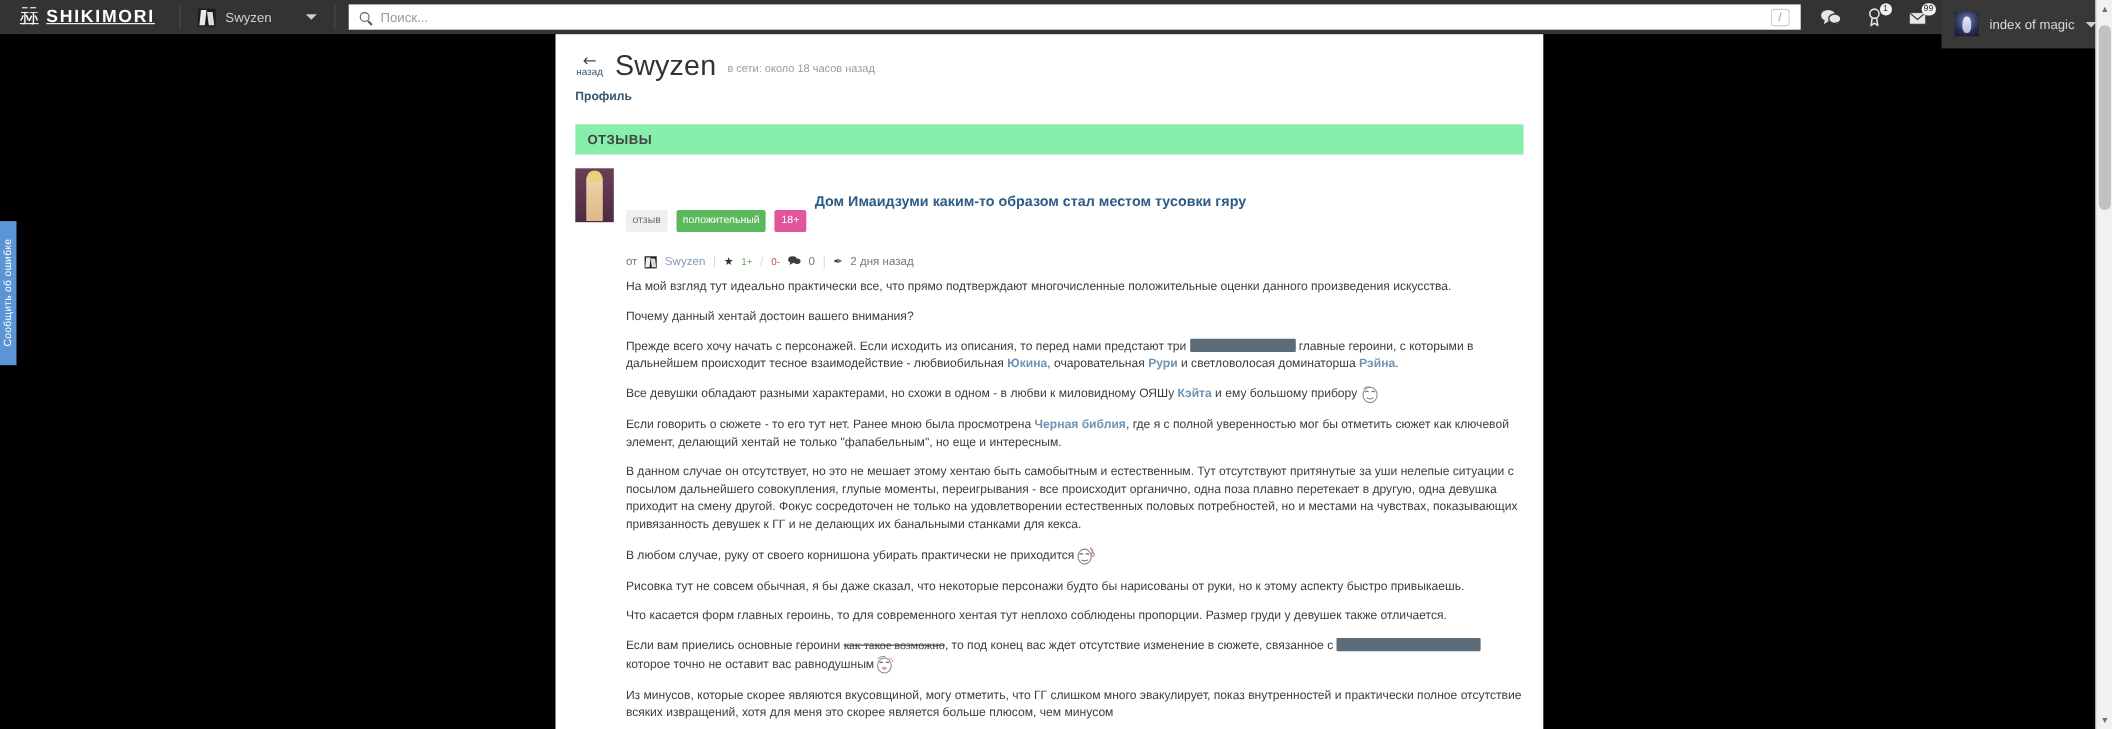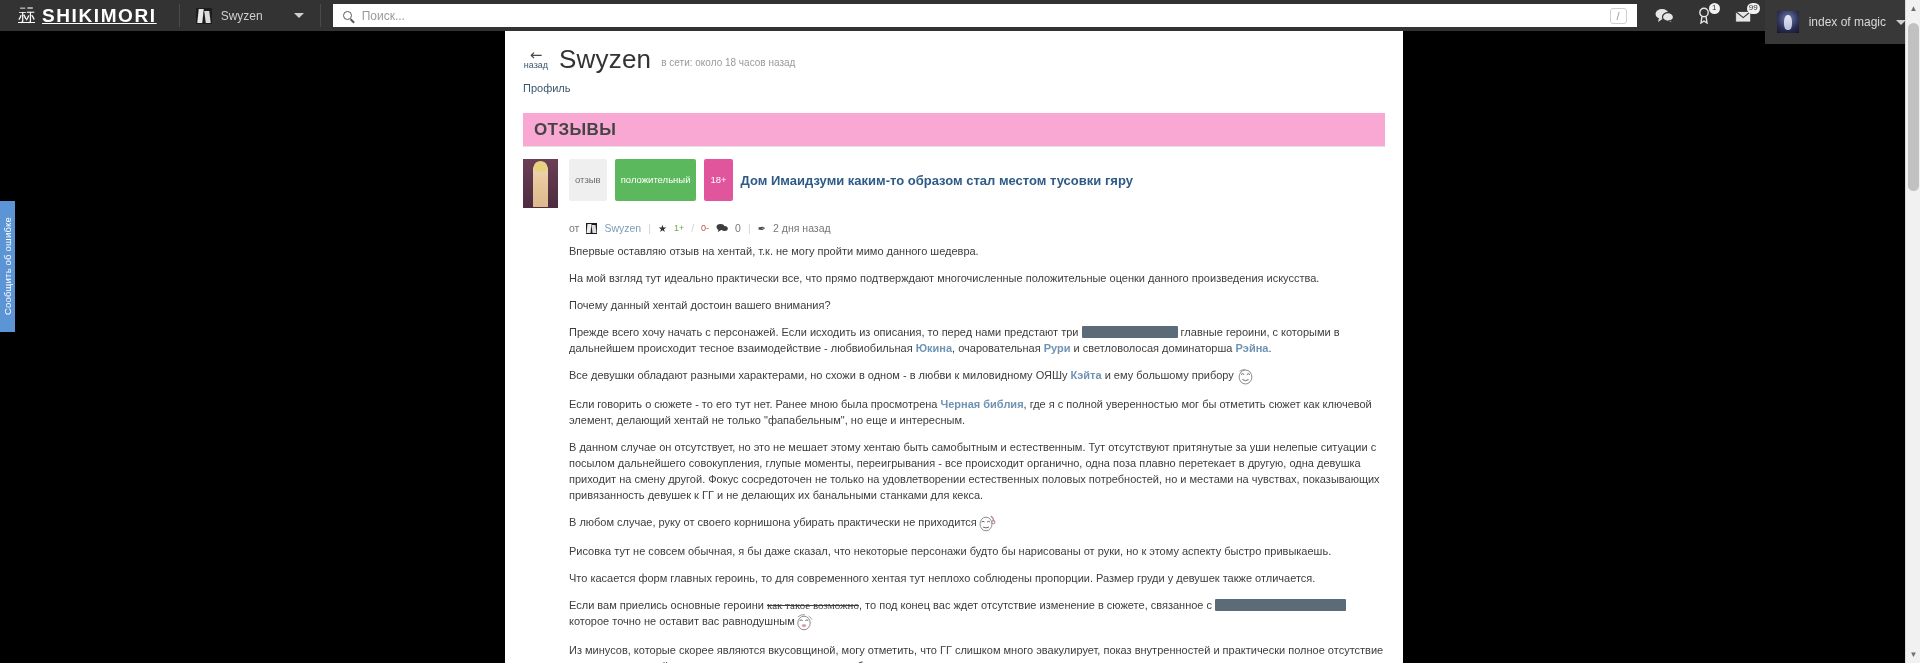--- a/index.html
+++ b/index.html
@@ -22,21 +22,21 @@
   .brand {
     display: flex; align-items: center; gap: 7px;
     padding: 0 22px 0 18px;
     color: #fff;
   }
   .brand-glyph {
     font-size: 17px; line-height: 1; color: #fff;
     font-family: "DejaVu Sans", sans-serif;
   }
   .brand-text {
-    font-size: 19px; font-weight: bold; letter-spacing: 1.6px;
+    font-size: 16px; font-weight: bold; letter-spacing: 1.6px;
     color: #fff; font-family: "Liberation Sans", sans-serif;
   }
   .topdivider { width: 1px; background: #4a4a4a; margin: 4px 0; }
 
   .user-menu {
     display: flex; align-items: center; gap: 9px;
     padding: 0 16px;
     min-width: 140px;
   }
   .mini-avatar {
@@ -143,29 +143,29 @@
     display: flex; flex-direction: column; align-items: center;
     text-decoration: none; width: 26px; padding-bottom: 2px;
   }
   .back-arrow { color: #4a4a4a; font-size: 15px; line-height: 9px; font-family: "DejaVu Sans", sans-serif; }
   .back-label { color: #39566e; font-size: 9px; line-height: 11px; }
   .profile-name {
     font-size: 26px; color: #333; font-weight: normal;
     line-height: 28px; letter-spacing: 0.2px;
   }
   .online-status { font-size: 10px; color: #9a9a9a; padding-bottom: 5px; }
-  .profile-tabs { margin-top: 5px; }
+  .profile-tabs { margin-top: 5px; font-weight: bold; }
   .profile-tab { font-size: 11px; color: #39566e; text-decoration: none; }
 
   .section-head {
     margin: 17px 18px 0 18px;
-    background: #f9a8d4;
+    background: #86efac;
     border-bottom: 1px solid #e2e2e2;
     padding: 7px 11px 6px 11px;
-    font-size: 17px; font-weight: bold; color: #444;
+    font-size: 12px; font-weight: bold; color: #444;
     letter-spacing: 0.4px;
   }
 
   .review { display: flex; gap: 11px; margin: 12px 18px 0 18px; }
   .review-thumb {
     width: 35px; height: 49px; flex: 0 0 35px;
     background:
       linear-gradient(#6b3f55, #4d2c40);
     position: relative; overflow: hidden;
   }
@@ -178,22 +178,22 @@
     content: ""; position: absolute; left: 11px; top: 2px;
     width: 13px; height: 11px; border-radius: 50% 50% 35% 35%;
     background: #e8d17f;
   }
   .review-body { flex: 1; min-width: 0; }
 
   .review-title-row {
     display: flex; align-items: center; gap: 8px; flex-wrap: nowrap;
   }
   .tag {
-    font-size: 9.5px; padding: 15px 6px; line-height: 12px;
-    color: #6d6d6d; background: #efefef; border-radius: 2px;
+    font-size: 9.5px; padding: 4px 6px; line-height: 12px;
+    color: #6d6d6d; background: #efefef; border-radius: 2px; margin-top: 38px;
   }
   .tag-positive { background: #5cb85c; color: #fff; }
   .tag-age { background: #e0559c; color: #fff; }
   .review-title {
     font-size: 13px; font-weight: bold; color: #2d5b87;
     text-decoration: none; white-space: nowrap;
   }
 
   .meta-row {
     display: flex; align-items: center; gap: 7px;
@@ -384,21 +384,20 @@
             </svg>
           </span>
           <span>0</span>
           <span class="meta-sep">|</span>
           <span class="meta-icn">✒</span>
           <span>2 дня назад</span>
         </div>
 
         <div class="review-text">
 
-          <p>Впервые оставляю отзыв на хентай, т.к. не могу пройти мимо данного шедевра.</p>
           <p>На мой взгляд тут идеально практически все, что прямо подтверждают многочисленные положительные оценки данного произведения искусства.</p>
           <p>Почему данный хентай достоин вашего внимания?</p>
 
           <p><span>Прежде всего хочу начать с персонажей. Если исходить из описания, то перед нами предстают три </span><span class="spoiler sp-w1"></span><span> главные героини, с которыми в дальнейшем происходит тесное взаимодействие - любвиобильная </span><a href="#">Юкина</a><span>, очаровательная </span><a href="#">Рури</a><span> и светловолосая доминаторша </span><a href="#">Рэйна</a><span>.</span></p>
 
           <p><span>Все девушки обладают разными характерами, но схожи в одном - в любви к миловидному ОЯШу </span><a href="#">Кэйта</a><span> и ему большому прибору </span><span class="emo">
               <svg width="17" height="17" viewBox="0 0 17 17">
                 <ellipse cx="8.5" cy="9" rx="6.4" ry="7" fill="#fff" stroke="#8d8d8d" stroke-width="1"></ellipse>
                 <path d="M4 6.5 q1.6 -1.6 3.2 0" fill="none" stroke="#6a6a6a" stroke-width="1"></path>
                 <path d="M9.8 6.5 q1.6 -1.6 3.2 0" fill="none" stroke="#6a6a6a" stroke-width="1"></path>

